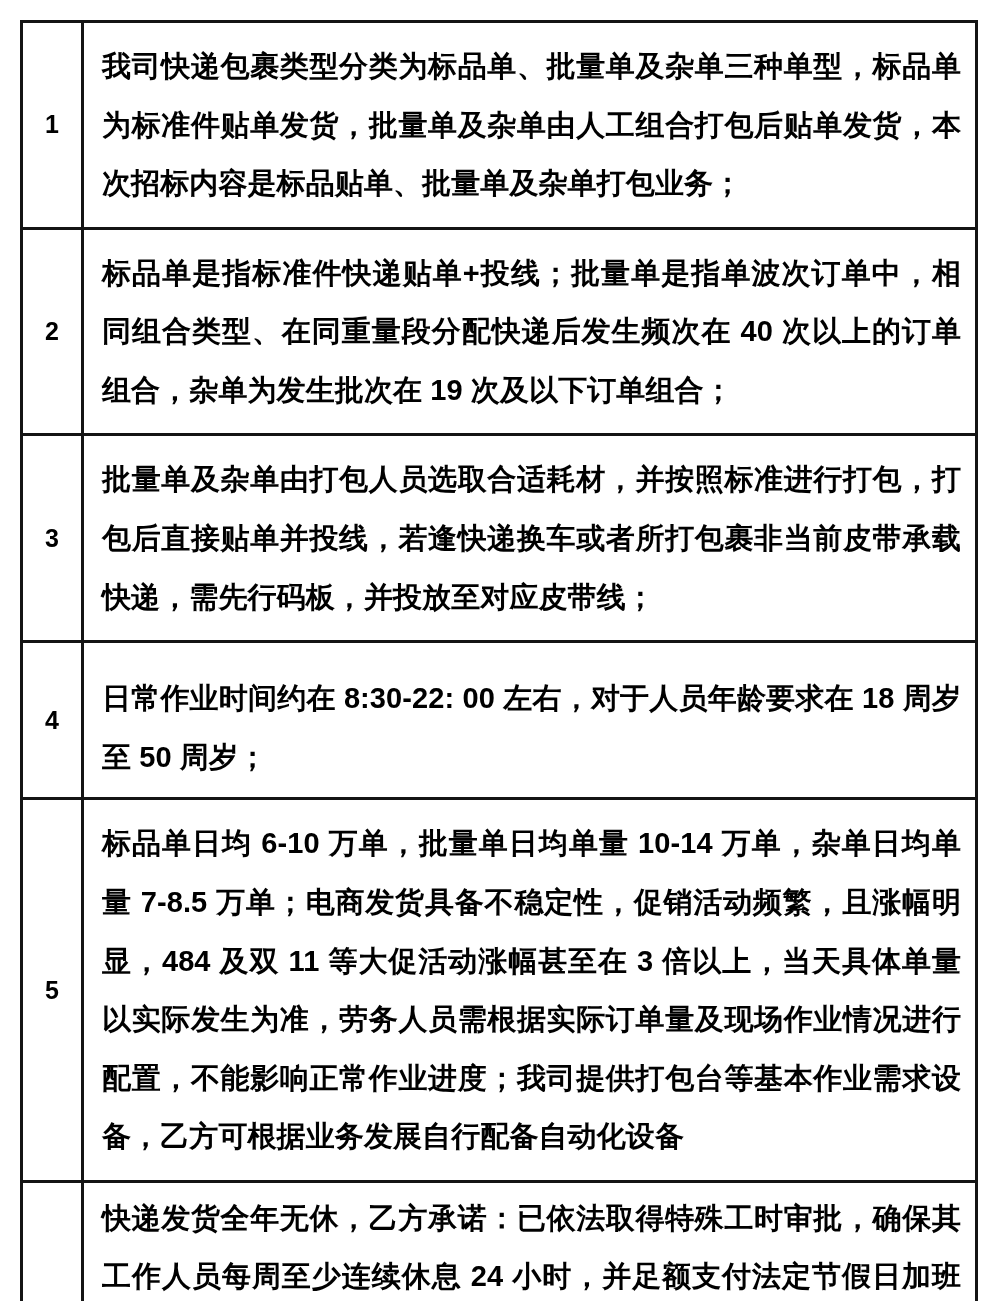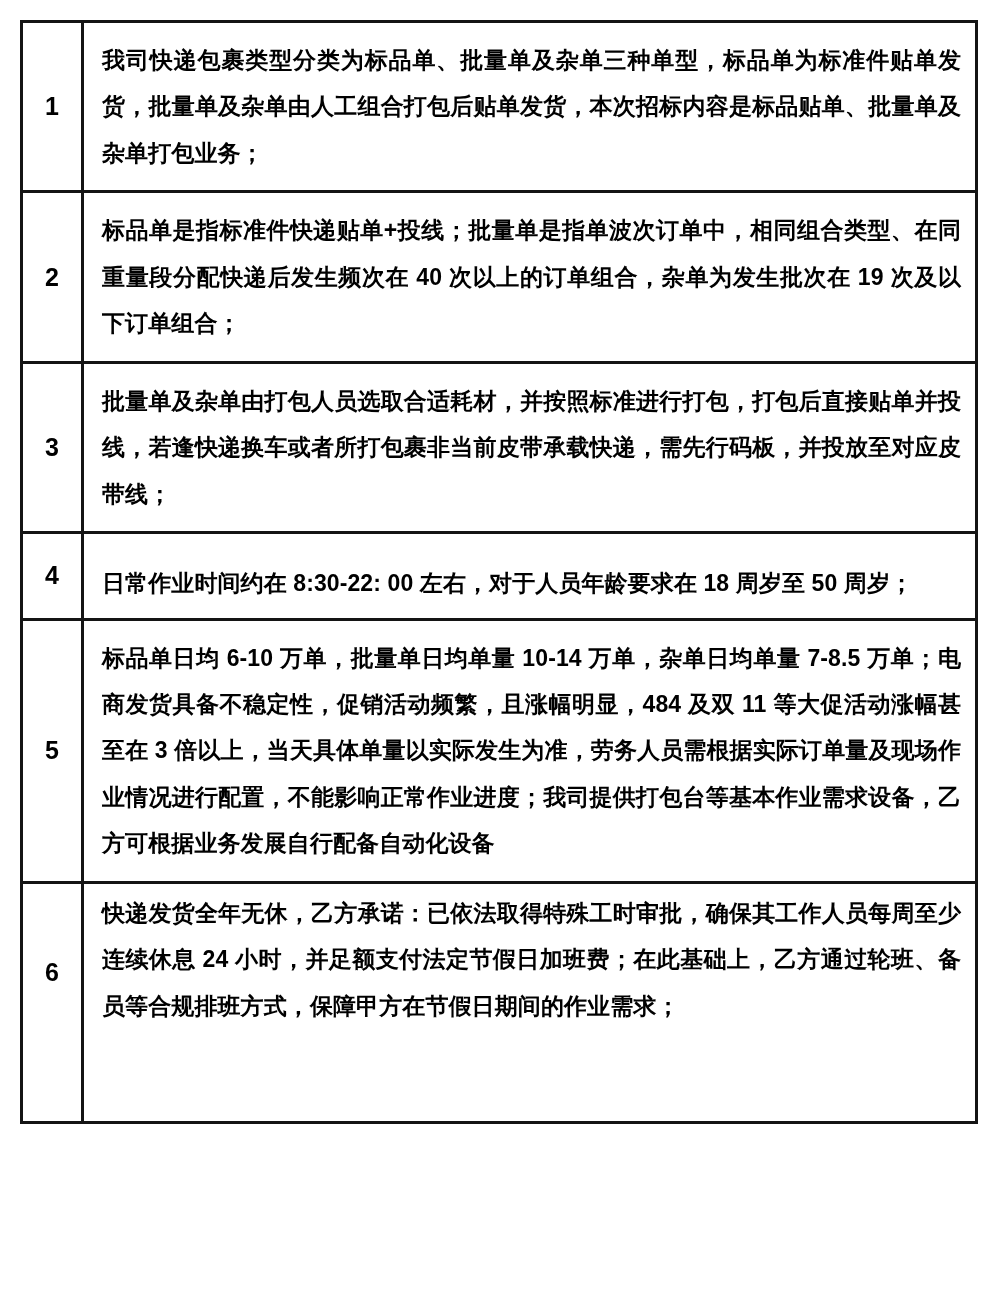--- a/index.html
+++ b/index.html
@@ -49,21 +49,21 @@
     color: #000000;
     letter-spacing: 0;
   }
 
   td.body-cell {
     padding: 16px 14px 16px 18px;
     vertical-align: top;
   }
 
   .cell-text {
-    font-size: 23px;
+    font-size: 29px;
     font-weight: bold;
     line-height: 2.02;
     color: #000000;
     text-align: justify;
     text-justify: inter-ideograph;
     letter-spacing: 0.1px;
     word-break: break-all;
     white-space: pre-wrap;
   }
 

